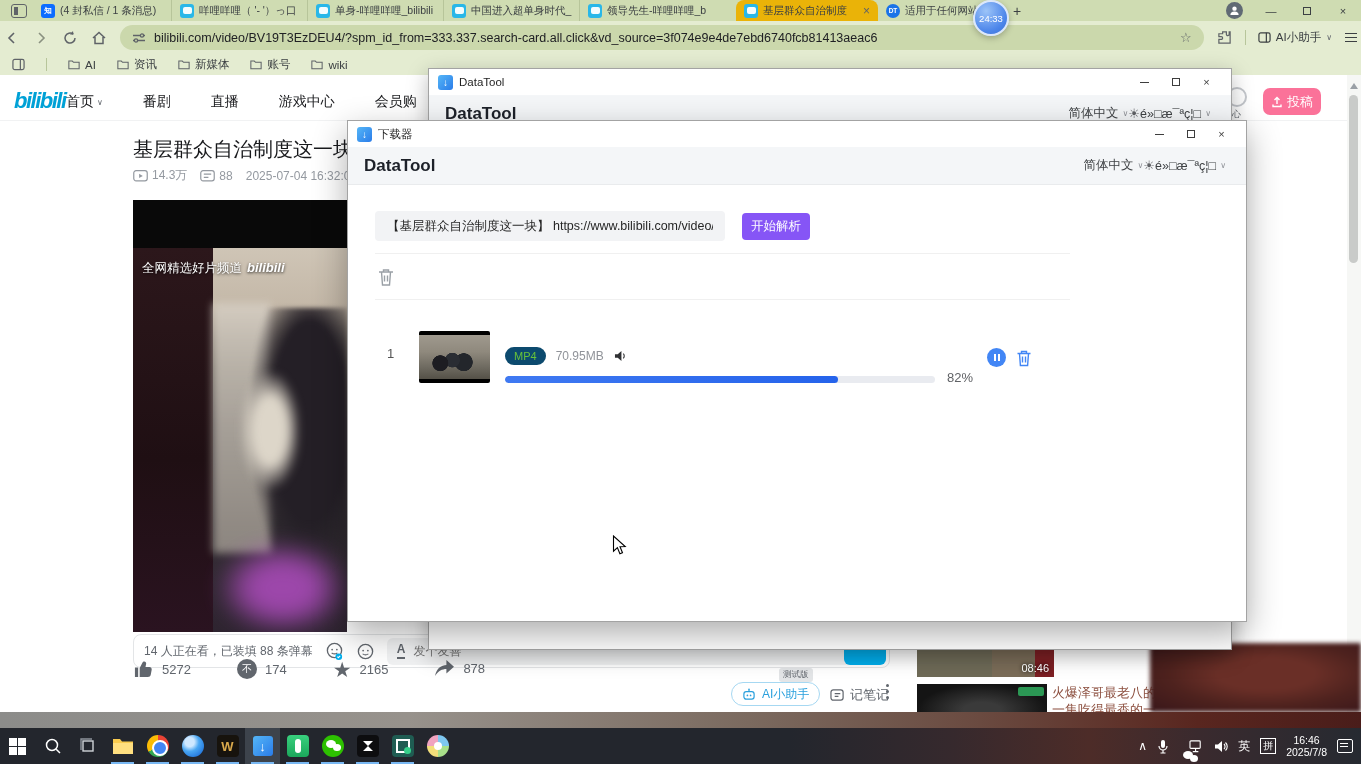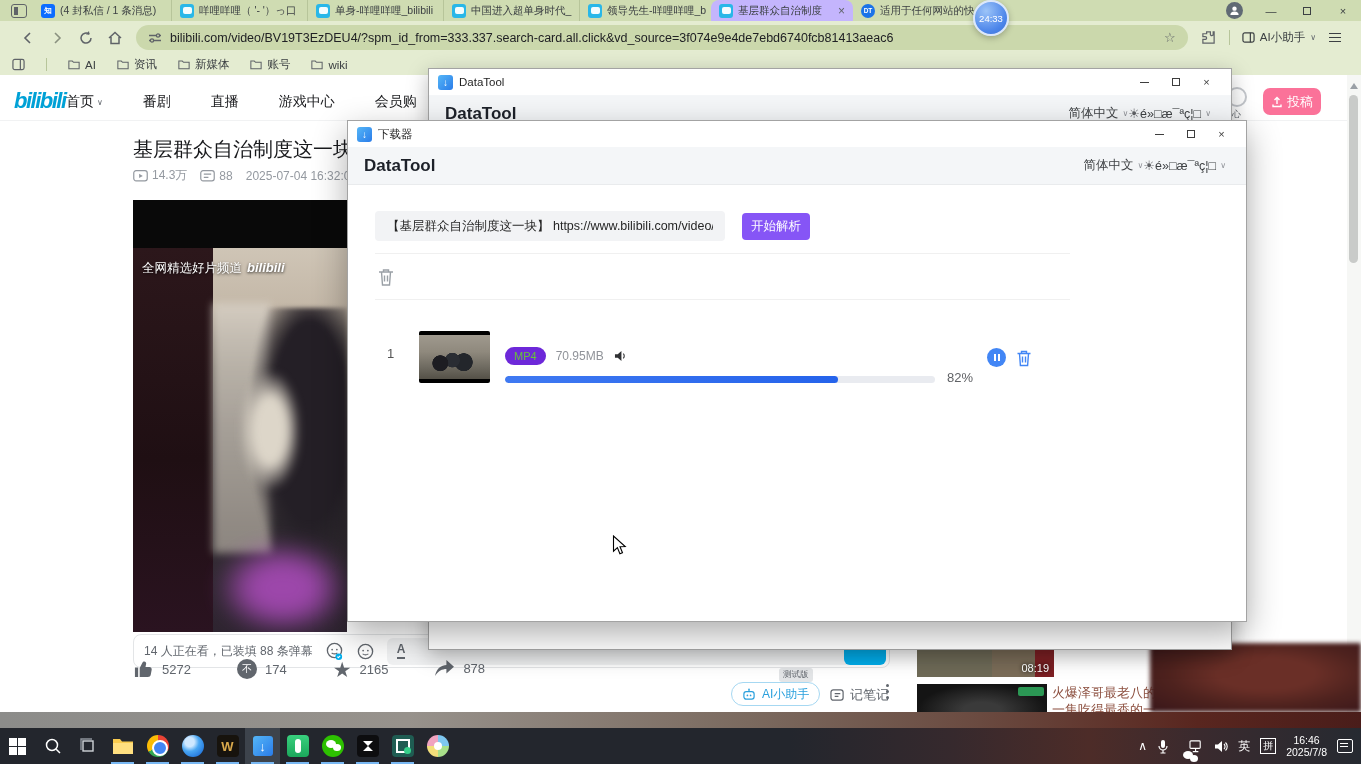--- a/index.html
+++ b/index.html
@@ -7,33 +7,33 @@
 #screen{position:relative;width:1361px;height:764px;overflow:hidden;font-family:"Liberation Sans",sans-serif;background:#8c8c8a}
 svg{display:block}
 
 
 .browser{position:absolute;left:0;top:0;width:1361px;height:712px;background:#fff}
 .tabbar{position:absolute;left:0;top:0;width:100%;height:21px;background:#cfdcb2;display:flex;align-items:center;padding-left:5px}
 .tabsq{width:16px;height:14px;border:1px solid #5f6368;border-radius:3px;margin:0 6px;position:relative}
 .tabsq::after{content:"";position:absolute;left:2px;top:2px;width:4px;height:8px;background:#5f6368}
 .tab{height:21px;display:flex;align-items:center;gap:5px;padding:0 8px;font-size:10.5px;color:#3c4043;border-left:1px solid #b7c59a;overflow:hidden;white-space:nowrap;flex:none}
 .tab.noborder{border-left:none}
-.tab.active{background:#c4b5fd;border-radius:8px 8px 0 0;border-left:none}
+.tab.active{background:#eab308;border-radius:8px 8px 0 0;border-left:none}
 .fav{width:14px;height:14px;border-radius:3px;flex:none;display:flex;align-items:center;justify-content:center;font-size:7.5px;color:#fff;font-weight:bold}
 .fav.zhihu{background:#0b6cff}
 .fav.bili{background:#29b7e8}
 .fav.bili i{display:block;width:9px;height:7px;background:#fff;border-radius:2px;opacity:.95}
 .fav.dt{background:#1a73e8;border-radius:50%;font-size:6.5px}
 .tabclose{margin-left:3px;color:#5f6368;font-size:12px;line-height:1}
 .newtab{width:22px;text-align:center;color:#3c4043;font-size:14px}
 .winctl{margin-left:auto;display:flex;align-items:center}
 .chromebtn{width:36px;height:21px;display:flex;align-items:center;justify-content:center;color:#3c4043;font-size:11px}
 .maxsq{width:8px;height:8px;border:1px solid #3c4043}
 .avatarc{width:17px;height:17px;border-radius:50%;background:#606a74;margin-right:10px;display:flex;align-items:center;justify-content:center}
-.toolbar{position:absolute;left:0;top:21px;width:100%;height:33px;background:#e4ecd1;display:flex;align-items:center;padding:0 20px;gap:13px}
+.toolbar{position:absolute;left:0;top:21px;width:100%;height:33px;background:#e4ecd1;display:flex;align-items:center;padding:0 4px;gap:13px}
 .navglyph{color:#5f6368}
 .urlpill{flex:1;height:25px;background:#cbd8ac;border-radius:13px;display:flex;align-items:center;padding:0 12px;gap:8px;font-size:12.5px;color:#202124;min-width:0}
 .urltext{flex:1;overflow:hidden;white-space:nowrap}
 .star{color:#5f6368;font-size:13px}
 .aichip{display:flex;align-items:center;gap:5px;font-size:11.5px;color:#3c4043;border-left:1px solid #b7c59a;padding-left:12px}
 .menuicon{display:flex;flex-direction:column;gap:2.5px}
 .menuicon i{display:block;width:12px;height:1.6px;background:#3c4043}
 .bookmarks{position:absolute;left:0;top:54px;width:100%;height:21px;background:#e4ecd1;display:flex;align-items:center;gap:21px;padding:0 12px;font-size:11.5px;color:#3c4043}
 .bm{display:flex;align-items:center;gap:5px}
 .bmsep{width:1px;height:13px;background:#b7c59a}
@@ -119,21 +119,21 @@
 .hdiv{position:absolute;left:27px;width:695px;height:1px;background:#f0f0f0}
 .rowidx{position:absolute;left:39px;top:162px;font-size:13px;color:#555}
 .dthumb{position:absolute;left:71px;top:147px;width:71px;height:52px;border-radius:2px;background:
  linear-gradient(180deg,#000 0 7%,rgba(0,0,0,0) 7% 93%,#000 93%),
  radial-gradient(circle at 30% 62%,#1d1d22 0 13%,rgba(0,0,0,0) 14%),
  radial-gradient(circle at 47% 56%,#2a2d33 0 15%,rgba(0,0,0,0) 16%),
  radial-gradient(circle at 63% 60%,#23262b 0 16%,rgba(0,0,0,0) 17%),
  linear-gradient(180deg,#a39d92 0,#8f897d 40%,#6e6a60 70%,#4c483f 100%)}
 .dtitle{position:absolute;left:156px;top:141px;font-size:13px;color:#2b2b2b}
 .badgerow{position:absolute;left:157px;top:163px;display:flex;align-items:center;gap:10px}
-.mp4{height:18px;padding:0 9px;background:#6d28d9;border-radius:9px;color:#67c23a;font-size:11px;display:flex;align-items:center}
+.mp4{height:18px;padding:0 9px;background:#0c4a6e;border-radius:9px;color:#67c23a;font-size:11px;display:flex;align-items:center}
 .fsize{font-size:12px;color:#909399}
 .pausebtn{position:absolute;left:639px;top:164px;width:19px;height:19px;border-radius:50%;background:#4286f5;display:flex;align-items:center;justify-content:center;gap:2px}
 .pausebtn i{width:2px;height:7px;background:#fff}
 .ptrack{position:absolute;left:157px;top:192px;width:430px;height:7px;border-radius:4px;background:#e9ebf0;overflow:hidden}
 .pfill{height:100%;border-radius:4px;background:linear-gradient(90deg,#3f79f2,#2563eb)}
 .ppct{position:absolute;left:599px;top:186px;font-size:13px;color:#606266}
 
 
 .blob{position:absolute;left:1150px;top:643px;width:211px;height:69px;background:radial-gradient(ellipse at 55% 45%,#6a2f27 0 30%,#4e221e 60%,#38161a 100%);filter:blur(2px)}
 .wpstrip{position:absolute;left:0;top:712px;width:1361px;height:16px;background:linear-gradient(90deg,#8c8c8a 0,#97928c 30%,#7b6a5f 55%,#6a4a40 72%,#59261f 88%,#4a1d1a 100%)}
@@ -195,21 +195,21 @@
             <i></i>
           </span>
         <span>单身-咩哩咩哩_bilibili</span>
       </div>
       <div class="tab" style="width:136px">
         <span class="fav bili">
             <i></i>
           </span>
         <span>中国进入超单身时代_</span>
       </div>
-      <div class="tab" style="width:132px">
+      <div class="tab" style="width:157px">
         <span class="fav bili">
             <i></i>
           </span>
         <span>领导先生-咩哩咩哩_b</span>
       </div>
       <div class="tab active" style="width:142px">
         <span class="fav bili">
             <i></i>
           </span>
         <span style="flex:1;overflow:hidden">基层群众自治制度</span>
@@ -433,20 +433,21 @@
         <span>
             <svg width="19" height="19" viewBox="0 0 20 20">
               <circle cx="10" cy="10" r="7.5" fill="none" stroke="#61666d" stroke-width="1.4"></circle>
               <circle cx="7.5" cy="9" r="0.9" fill="#61666d"></circle>
               <circle cx="12.5" cy="9" r="0.9" fill="#61666d"></circle>
               <path d="M7,12.5 q3,2 6,0" fill="none" stroke="#61666d" stroke-width="1.2"></path>
             </svg>
           </span>
         <div class="dinput">
           <span class="aicon">A</span>
+          <input type="text" placeholder="发个友善" style="">
         </div>
         <span class="sendbtn"></span>
       </div>
 
       <div class="acts">
         <span class="act">
           <svg width="21" height="20" viewBox="0 0 22 21">
               <path d="M2,9 h3.4 v10 H2 Z M7,19 h8.6 c1.5,0 2.7,-1 3,-2.4 l1,-5.2 c.3,-1.5 -.9,-2.9 -2.4,-2.9 h-4.1 l.7,-3.4 c.25,-1.3 -.7,-2.5 -2,-2.5 -.85,0 -1.6,.5 -1.95,1.3 L7,9.5 Z" fill="#61666d"></path>
             </svg>
           <span>5272</span>
@@ -487,21 +488,21 @@
           <span>记笔记</span>
         </span>
         <span class="vdots">
             <i></i>
             <i></i>
             <i></i>
           </span>
       </div>
 
       <div class="rel1">
-        <span class="dur">08:19</span>
+        <span class="dur">08:46</span>
       </div>
       <div class="rel2">
         <span class="rel2badge"></span>
       </div>
       <div class="rel2title">火爆泽哥最老八的一集吃得最香的一集</div>
 
       <div class="scroll">
         <span class="scrollup"></span>
         <span class="scrollthumb"></span>
       </div>

